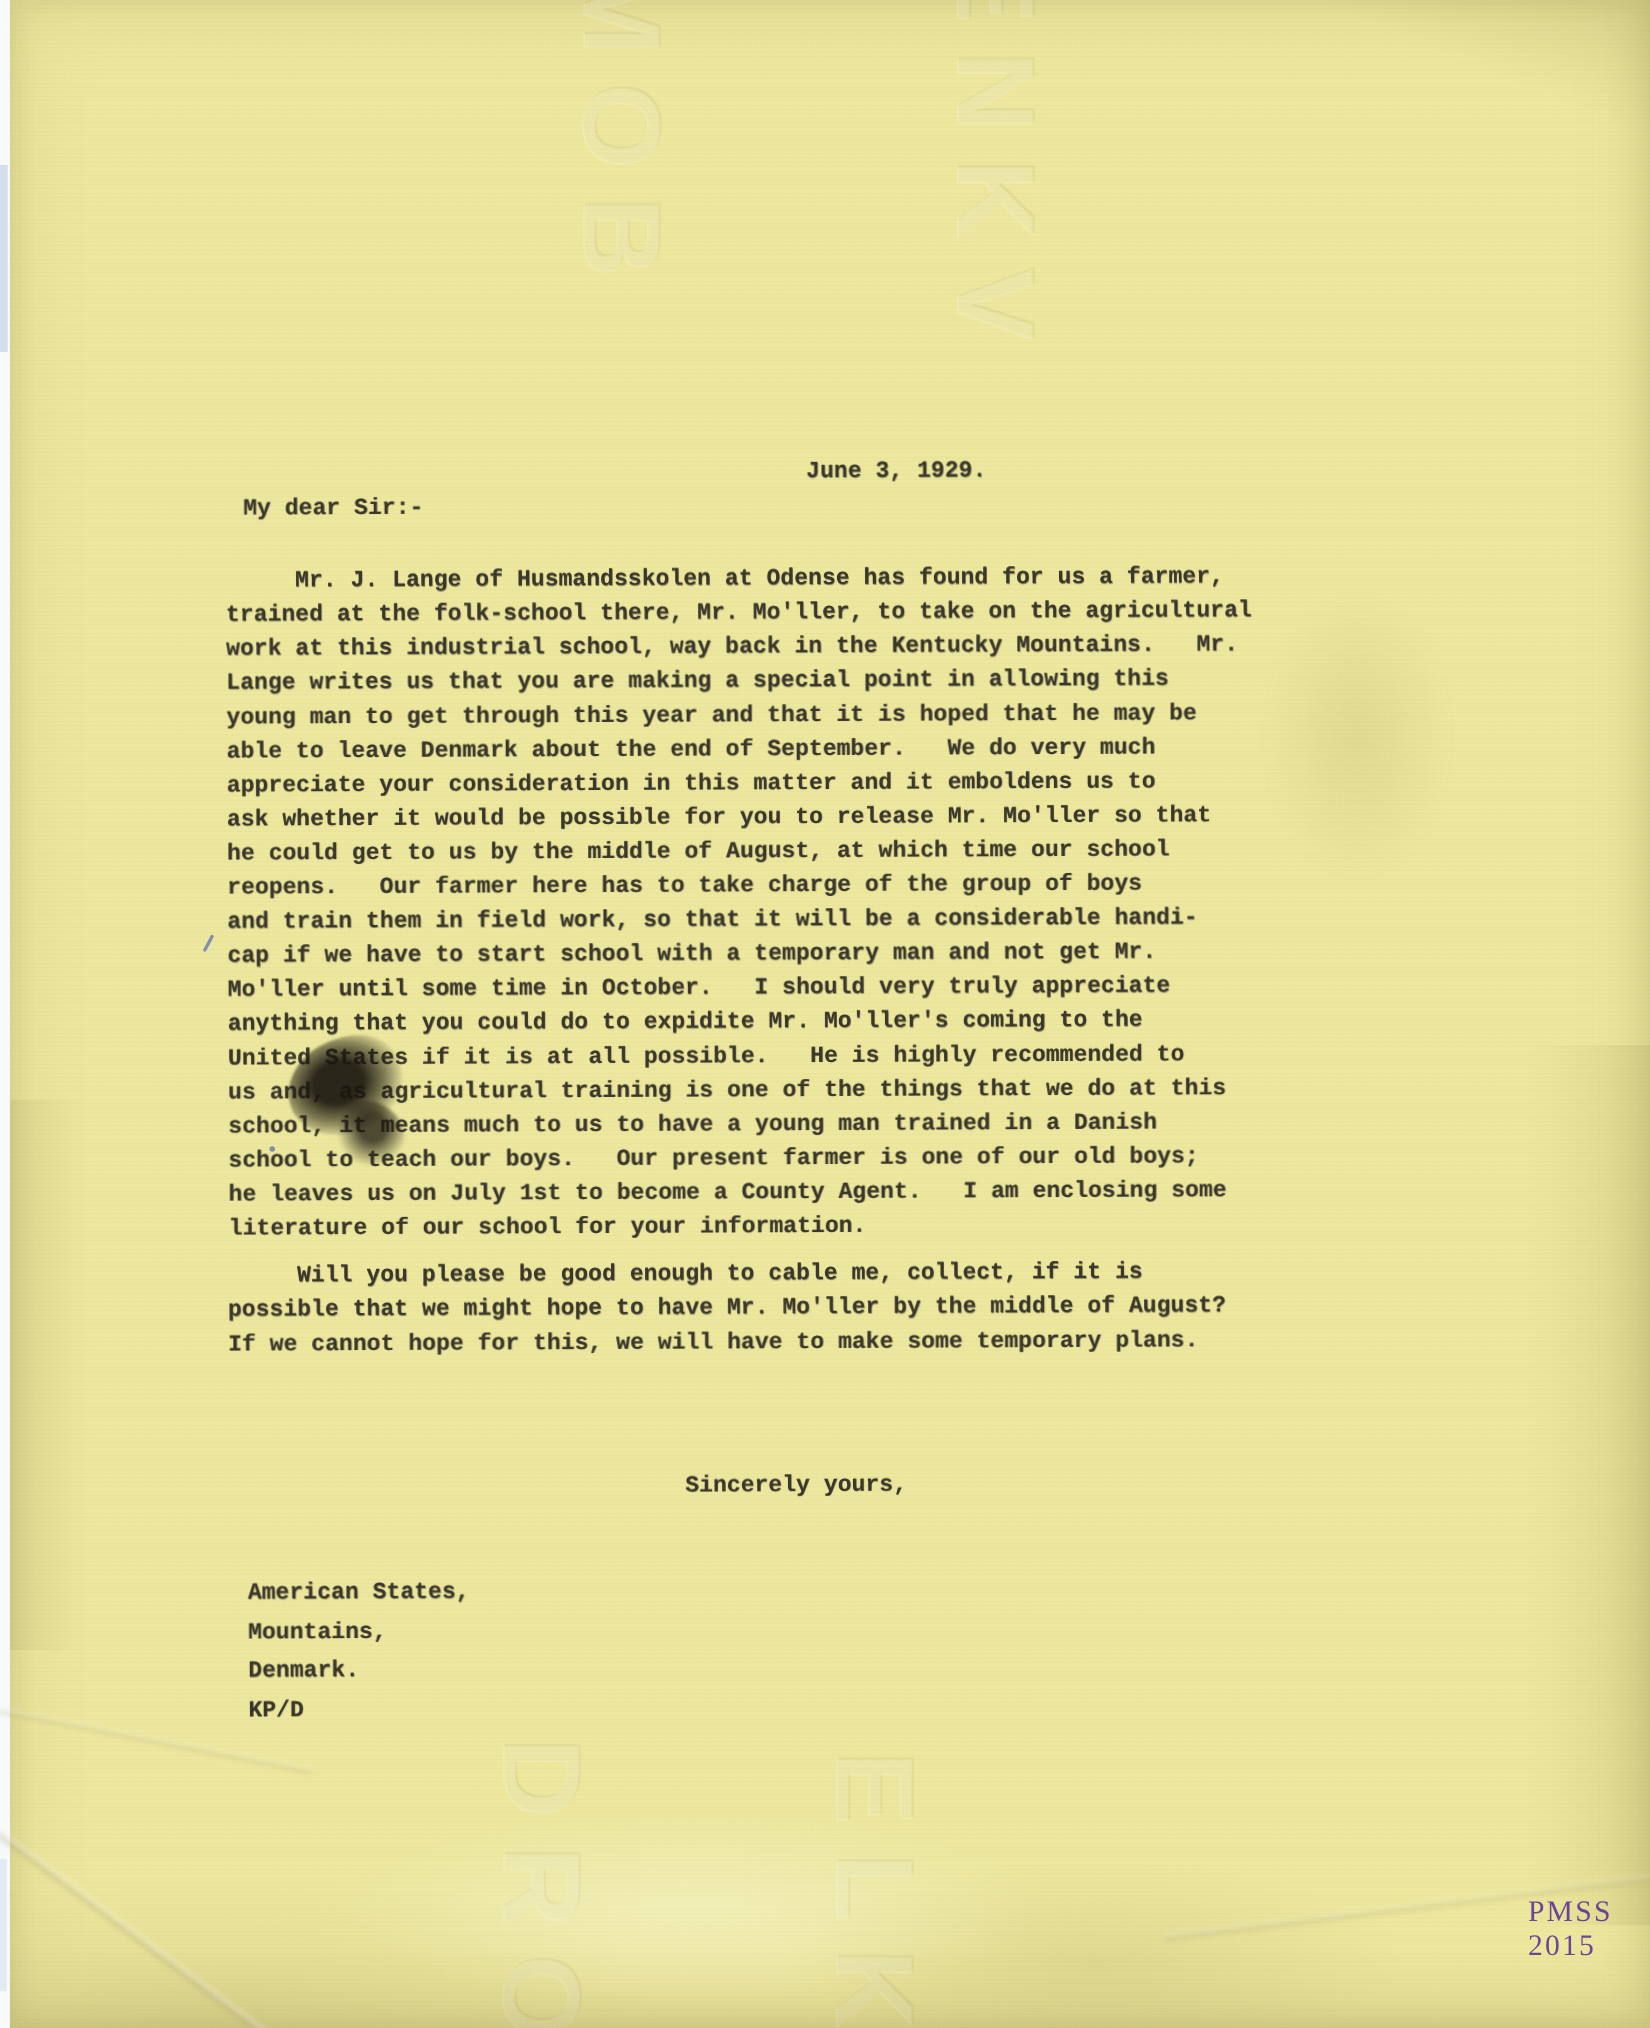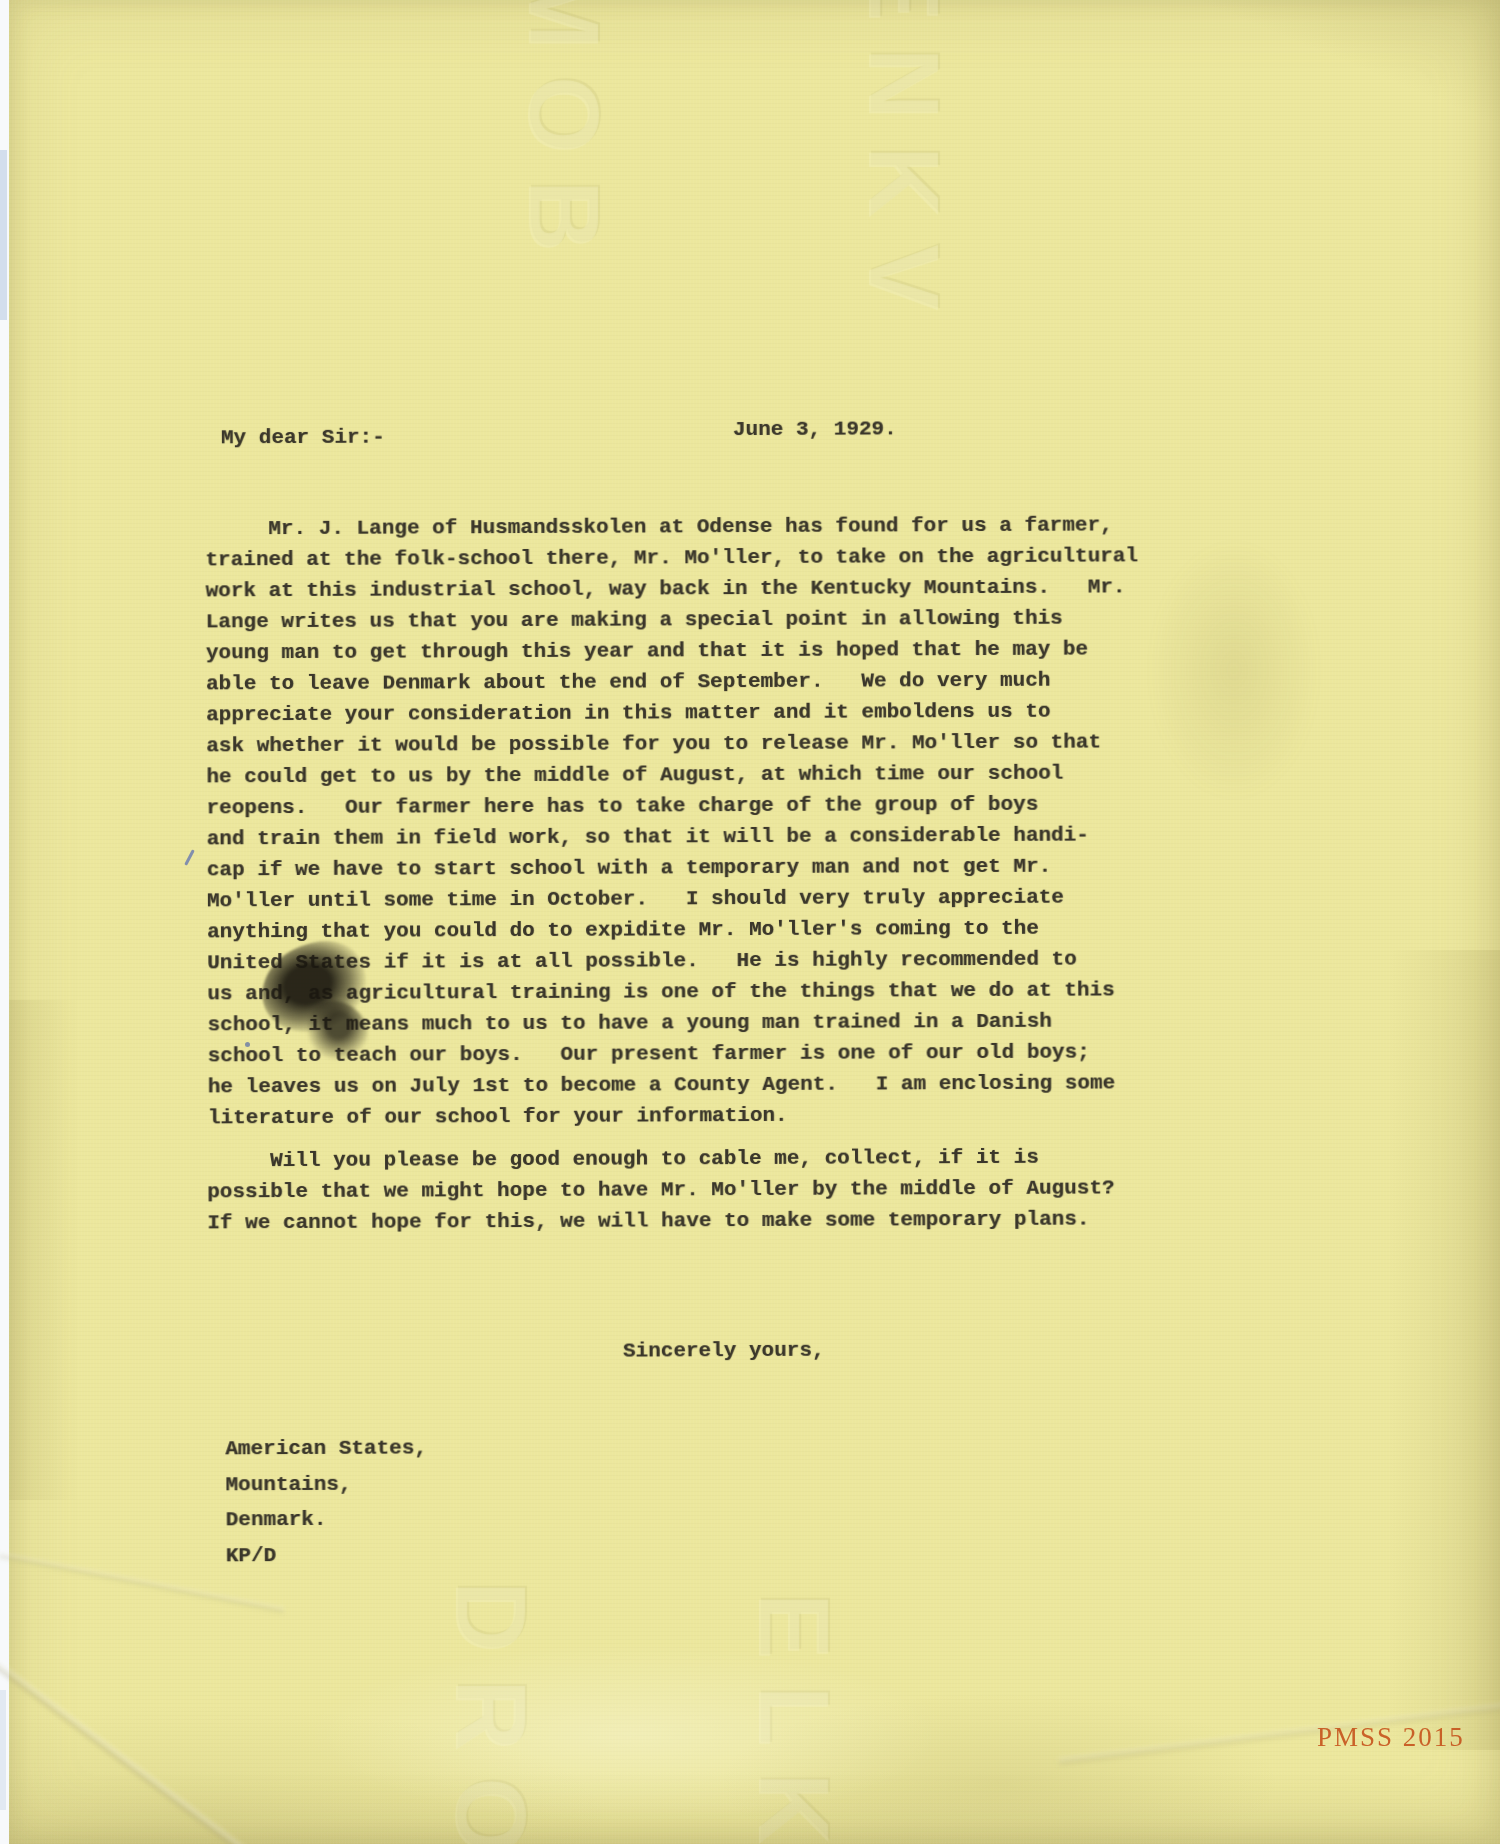--- a/index.html
+++ b/index.html
@@ -67,21 +67,21 @@
     position:absolute;left:0;top:0;width:100%;height:100%;
     transform:rotate(-0.25deg);
     font-family:"Liberation Mono","DejaVu Sans Mono",monospace;
     font-size:21px;font-weight:bold;color:#3a362a;
     text-shadow:0.4px 0.4px 0.7px rgba(56,52,40,.55);
     filter:blur(0.25px);
   }
   .content > div{position:absolute;white-space:pre;}
   .tline{white-space:pre;}
   .date-line{left:726px;top:418px;}
-  .salutation{left:214px;top:424px;}
+  .salutation{left:214px;top:449px;}
   .para-1{left:198px;top:511px;line-height:31px;}
   .para-2{left:197px;top:1143px;line-height:31px;}
   .closing{left:612px;top:1339px;}
   .address{left:214px;top:1429px;line-height:35.5px;}
 
   
   .blot-main{position:absolute;left:252px;top:944px;width:106px;height:86px;
     transform:rotate(-16deg);border-radius:58% 44% 55% 50%;
     background:radial-gradient(ellipse at 45% 45%, rgba(25,22,14,.92) 0 28%, rgba(25,22,14,.5) 52%, transparent 74%);
     filter:blur(1.2px);}
@@ -89,23 +89,23 @@
     transform:rotate(20deg);border-radius:50% 60% 45% 55%;
     background:radial-gradient(ellipse at 50% 40%, rgba(25,22,14,.75) 0 25%, rgba(25,22,14,.35) 50%, transparent 72%);
     filter:blur(1.5px);}
   .blue-stroke{position:absolute;left:179px;top:849px;width:3px;height:17px;
     background:#4a5fb5;transform:rotate(28deg);opacity:.65;border-radius:2px;}
   .blue-dot{position:absolute;left:236px;top:1042px;width:5px;height:5px;border-radius:50%;
     background:#3c55a8;opacity:.6;}
 
   
   .pmss{
-    position:absolute;left:1308px;top:1722px;
+    position:absolute;left:1380px;top:1722px;
     font-family:"Liberation Serif","DejaVu Serif",serif;
-    font-size:27px;color:#c2410c;opacity:.80;letter-spacing:2px;
+    font-size:27px;color:#4c1d95;opacity:.80;letter-spacing:2px;
   }
 </style>
 </head>
 <body>
 
 <div class="scan">
   <div class="edge-blue"></div>
   <div class="edge-blue2"></div>
 
   <div class="paper">

